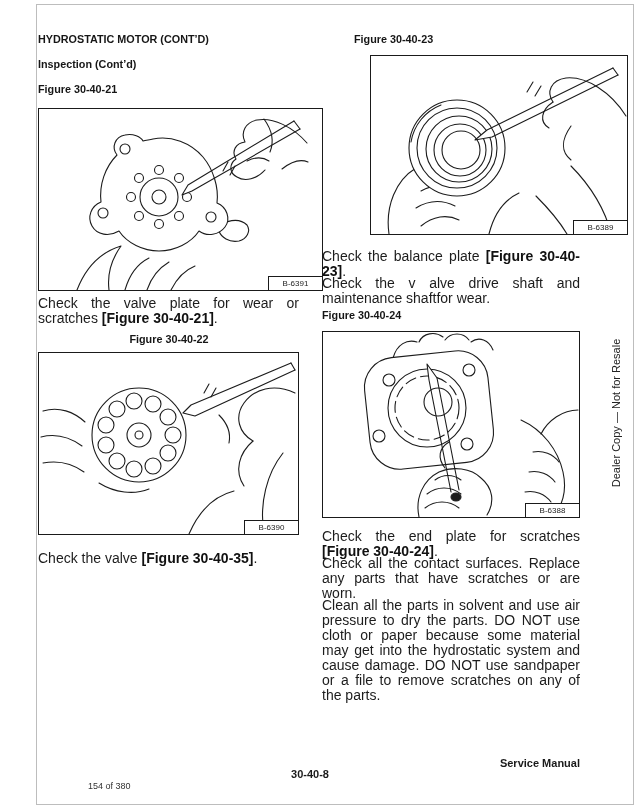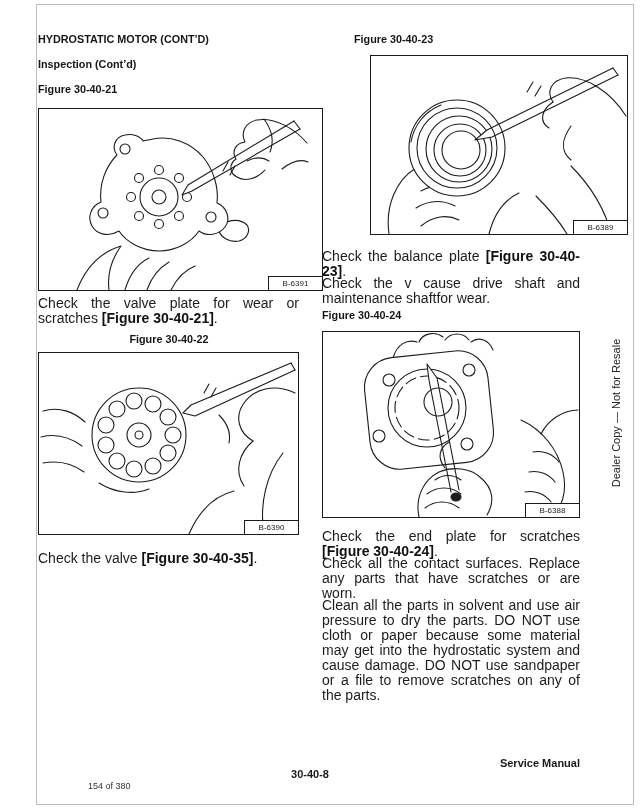--- a/index.html
+++ b/index.html
@@ -156,21 +156,21 @@
         <path d="M242,12 L247,19"></path>
       </g>
     </svg>
     <div class="fig-label">B-6389</div>
   </div>
 
   <div class="abs body-txt" style="left:322px;top:249px;width:258px;">
     <span>Check the balance plate </span><b>[Figure 30-40-23]</b><span>.</span>
   </div>
 
-  <div class="abs body-txt" style="left:322px;top:276px;width:258px;">Check the v cause drive shaft and maintenance shaftfor wear.</div>
+  <div class="abs body-txt" style="left:322px;top:276px;width:258px;">Check the v alve drive shaft and maintenance shaftfor wear.</div>
 
   <div class="abs h-bold" style="left:322px;top:309px;width:258px;">Figure 30-40-24</div>
 
   <div class="figure" style="left:322px;top:331px;width:258px;height:187px;">
     <svg viewBox="0 0 256 185">
       <g class="ln">
 
         <path d="M70,26 C74,12 84,7 94,10"></path>
         <path d="M96,10 C100,1 112,-1 120,5"></path>
         <path d="M122,8 C128,0 140,0 146,8"></path>

